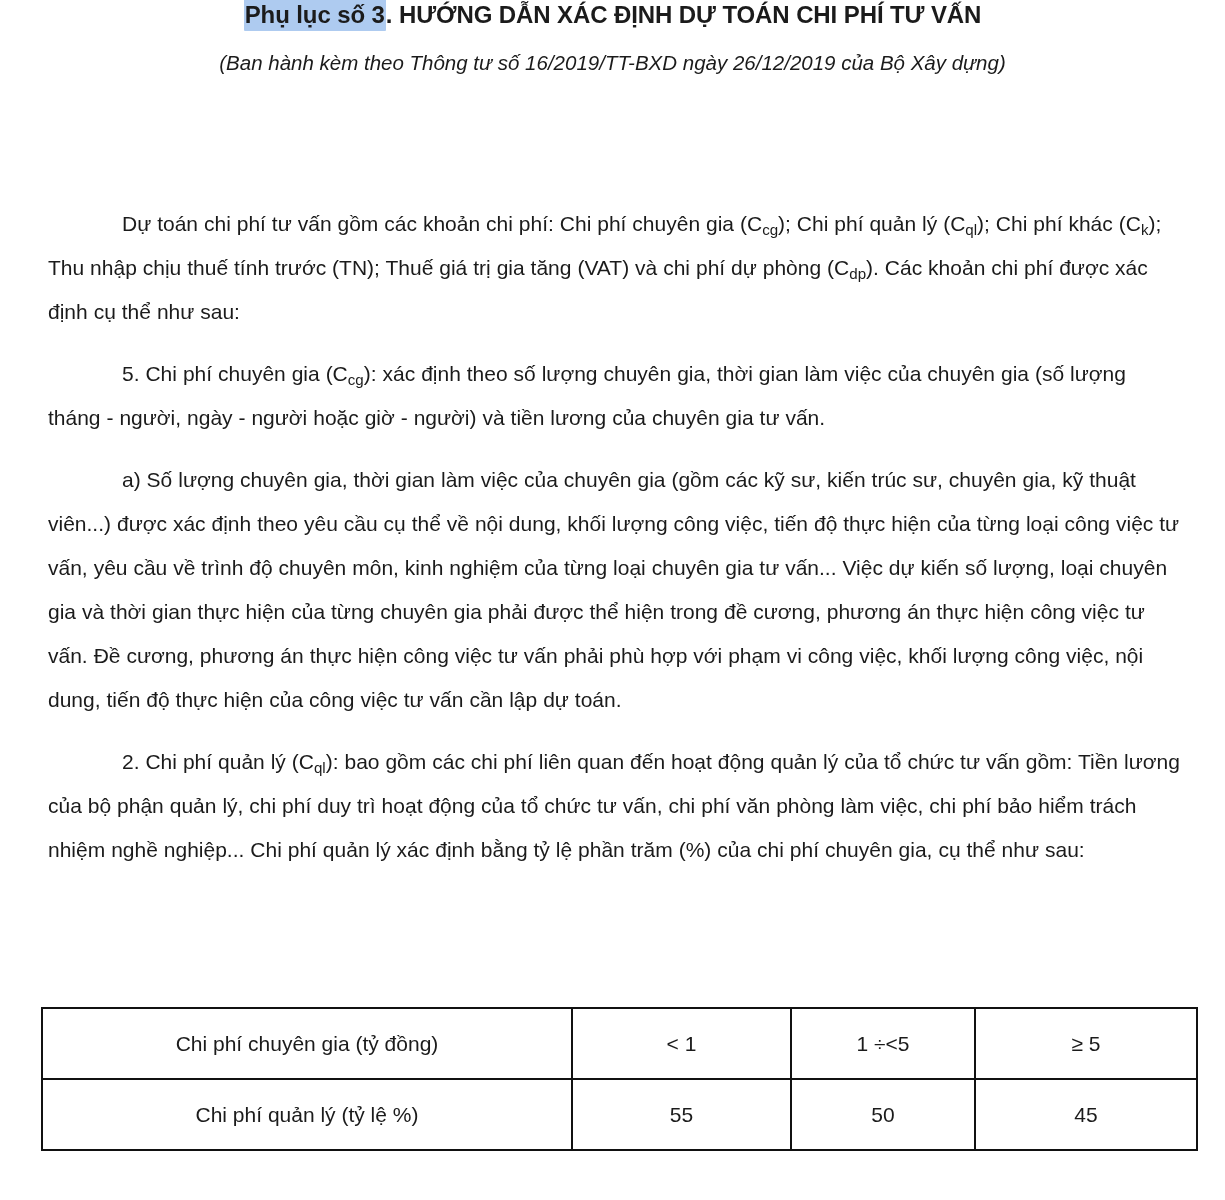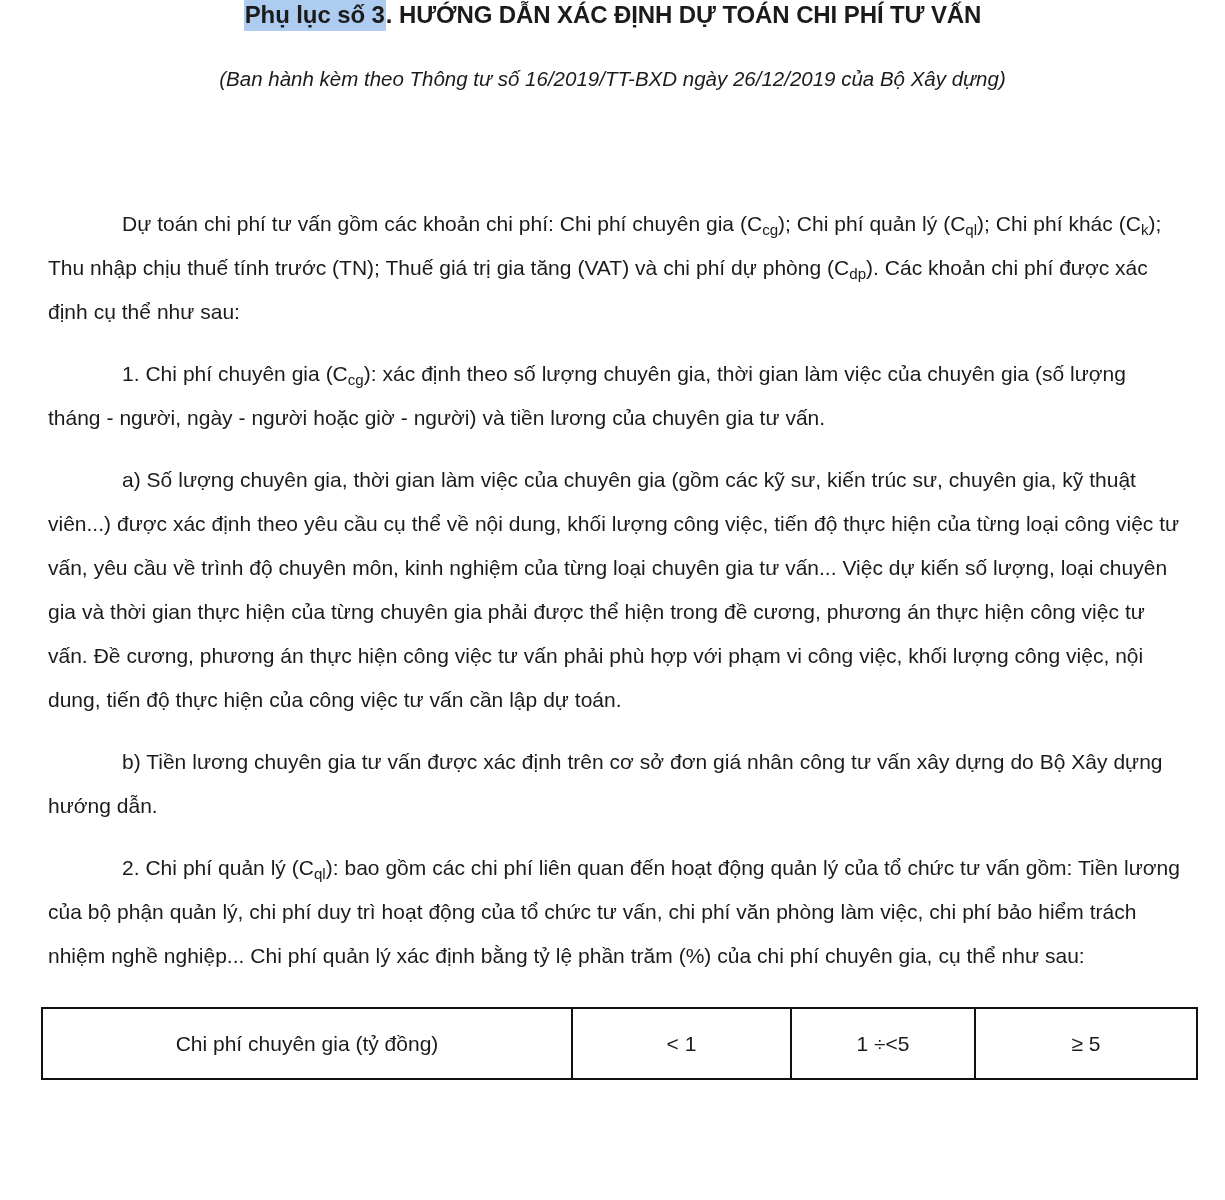--- a/index.html
+++ b/index.html
@@ -34,21 +34,21 @@
     line-height: 1.25;
     white-space: nowrap;
   }
   .title-highlight {
     background: #aecbf0;
     padding: 2px 1px 3px 1px;
     border-radius: 1px;
   }
 
   .doc-subtitle {
-    margin: 16px;
+    margin: 0;
     padding-top: 20px;
     text-align: center;
     font-size: 20.5px;
     font-style: italic;
     font-weight: 400;
     line-height: 1.3;
     white-space: nowrap;
   }
 
   
@@ -115,36 +115,41 @@
   <h1 class="doc-title">
     <span class="title-highlight">Phụ lục số 3</span><span>. HƯỚNG DẪN XÁC ĐỊNH DỰ TOÁN CHI PHÍ TƯ VẤN</span>
   </h1>
 
   <p class="doc-subtitle">(Ban hành kèm theo Thông tư số 16/2019/TT-BXD ngày 26/12/2019 của Bộ Xây dựng)</p>
 
   <div class="body-wrap">
 
     <p class="para indent"><span>Dự toán chi phí tư vấn gồm các khoản chi phí: Chi phí chuyên gia (C</span><sub>cg</sub><span>); Chi phí quản lý (C</span><sub>ql</sub><span>); Chi phí khác (C</span><sub>k</sub><span>); Thu nhập chịu thuế tính trước (TN); Thuế giá trị gia tăng (VAT) và chi phí dự phòng (C</span><sub>dp</sub><span>). Các khoản chi phí được xác định cụ thể như sau:</span></p>
 
-    <p class="para indent"><span>1. Chi phí chuyên gia (C</span><sub>cg</sub><span>): xác định theo số lượng chuyên gia, thời gian làm việc của chuyên gia (số lượng tháng - người, ngày - người hoặc giờ - người) và tiền lương của chuyên gia tư vấn.</span></p>
+    <p class="para indent"><span>5. Chi phí chuyên gia (C</span><sub>cg</sub><span>): xác định theo số lượng chuyên gia, thời gian làm việc của chuyên gia (số lượng tháng - người, ngày - người hoặc giờ - người) và tiền lương của chuyên gia tư vấn.</span></p>
 
     <p class="para indent">a) Số lượng chuyên gia, thời gian làm việc của chuyên gia (gồm các kỹ sư, kiến trúc sư, chuyên gia, kỹ thuật viên...) được xác định theo yêu cầu cụ thể về nội dung, khối lượng công việc, tiến độ thực hiện của từng loại công việc tư vấn, yêu cầu về trình độ chuyên môn, kinh nghiệm của từng loại chuyên gia tư vấn... Việc dự kiến số lượng, loại chuyên gia và thời gian thực hiện của từng chuyên gia phải được thể hiện trong đề cương, phương án thực hiện công việc tư vấn. Đề cương, phương án thực hiện công việc tư vấn phải phù hợp với phạm vi công việc, khối lượng công việc, nội dung, tiến độ thực hiện của công việc tư vấn cần lập dự toán.</p>
 
-    <p class="para indent">b) Tiền lương chuyên gia tư vấn được xác định trên cơ sở đơn giá nhân công tư vấn xây dựng do Bộ Xây dựng hướng dẫn.</p>
 
     <p class="para indent"><span>2. Chi phí quản lý (C</span><sub>ql</sub><span>): bao gồm các chi phí liên quan đến hoạt động quản lý của tổ chức tư vấn gồm: Tiền lương của bộ phận quản lý, chi phí duy trì hoạt động của tổ chức tư vấn, chi phí văn phòng làm việc, chi phí bảo hiểm trách nhiệm nghề nghiệp... Chi phí quản lý xác định bằng tỷ lệ phần trăm (%) của chi phí chuyên gia, cụ thể như sau:</span></p>
 
   </div>
 
   <div class="rate-table-wrap">
     <table class="rate-table">
       <tbody>
         <tr>
           <td class="col-label">Chi phí chuyên gia (tỷ đồng)</td>
           <td class="col-a">&lt; 1</td>
           <td class="col-b">1 ÷&lt;5</td>
           <td class="col-c">≥ 5</td>
         </tr>
+        <tr>
+          <td class="col-label">Chi phí quản lý (tỷ lệ %)</td>
+          <td class="col-a">55</td>
+          <td class="col-b">50</td>
+          <td class="col-c">45</td>
+        </tr>
       </tbody>
     </table>
   </div>
 
 </div>
 
 </body></html>

